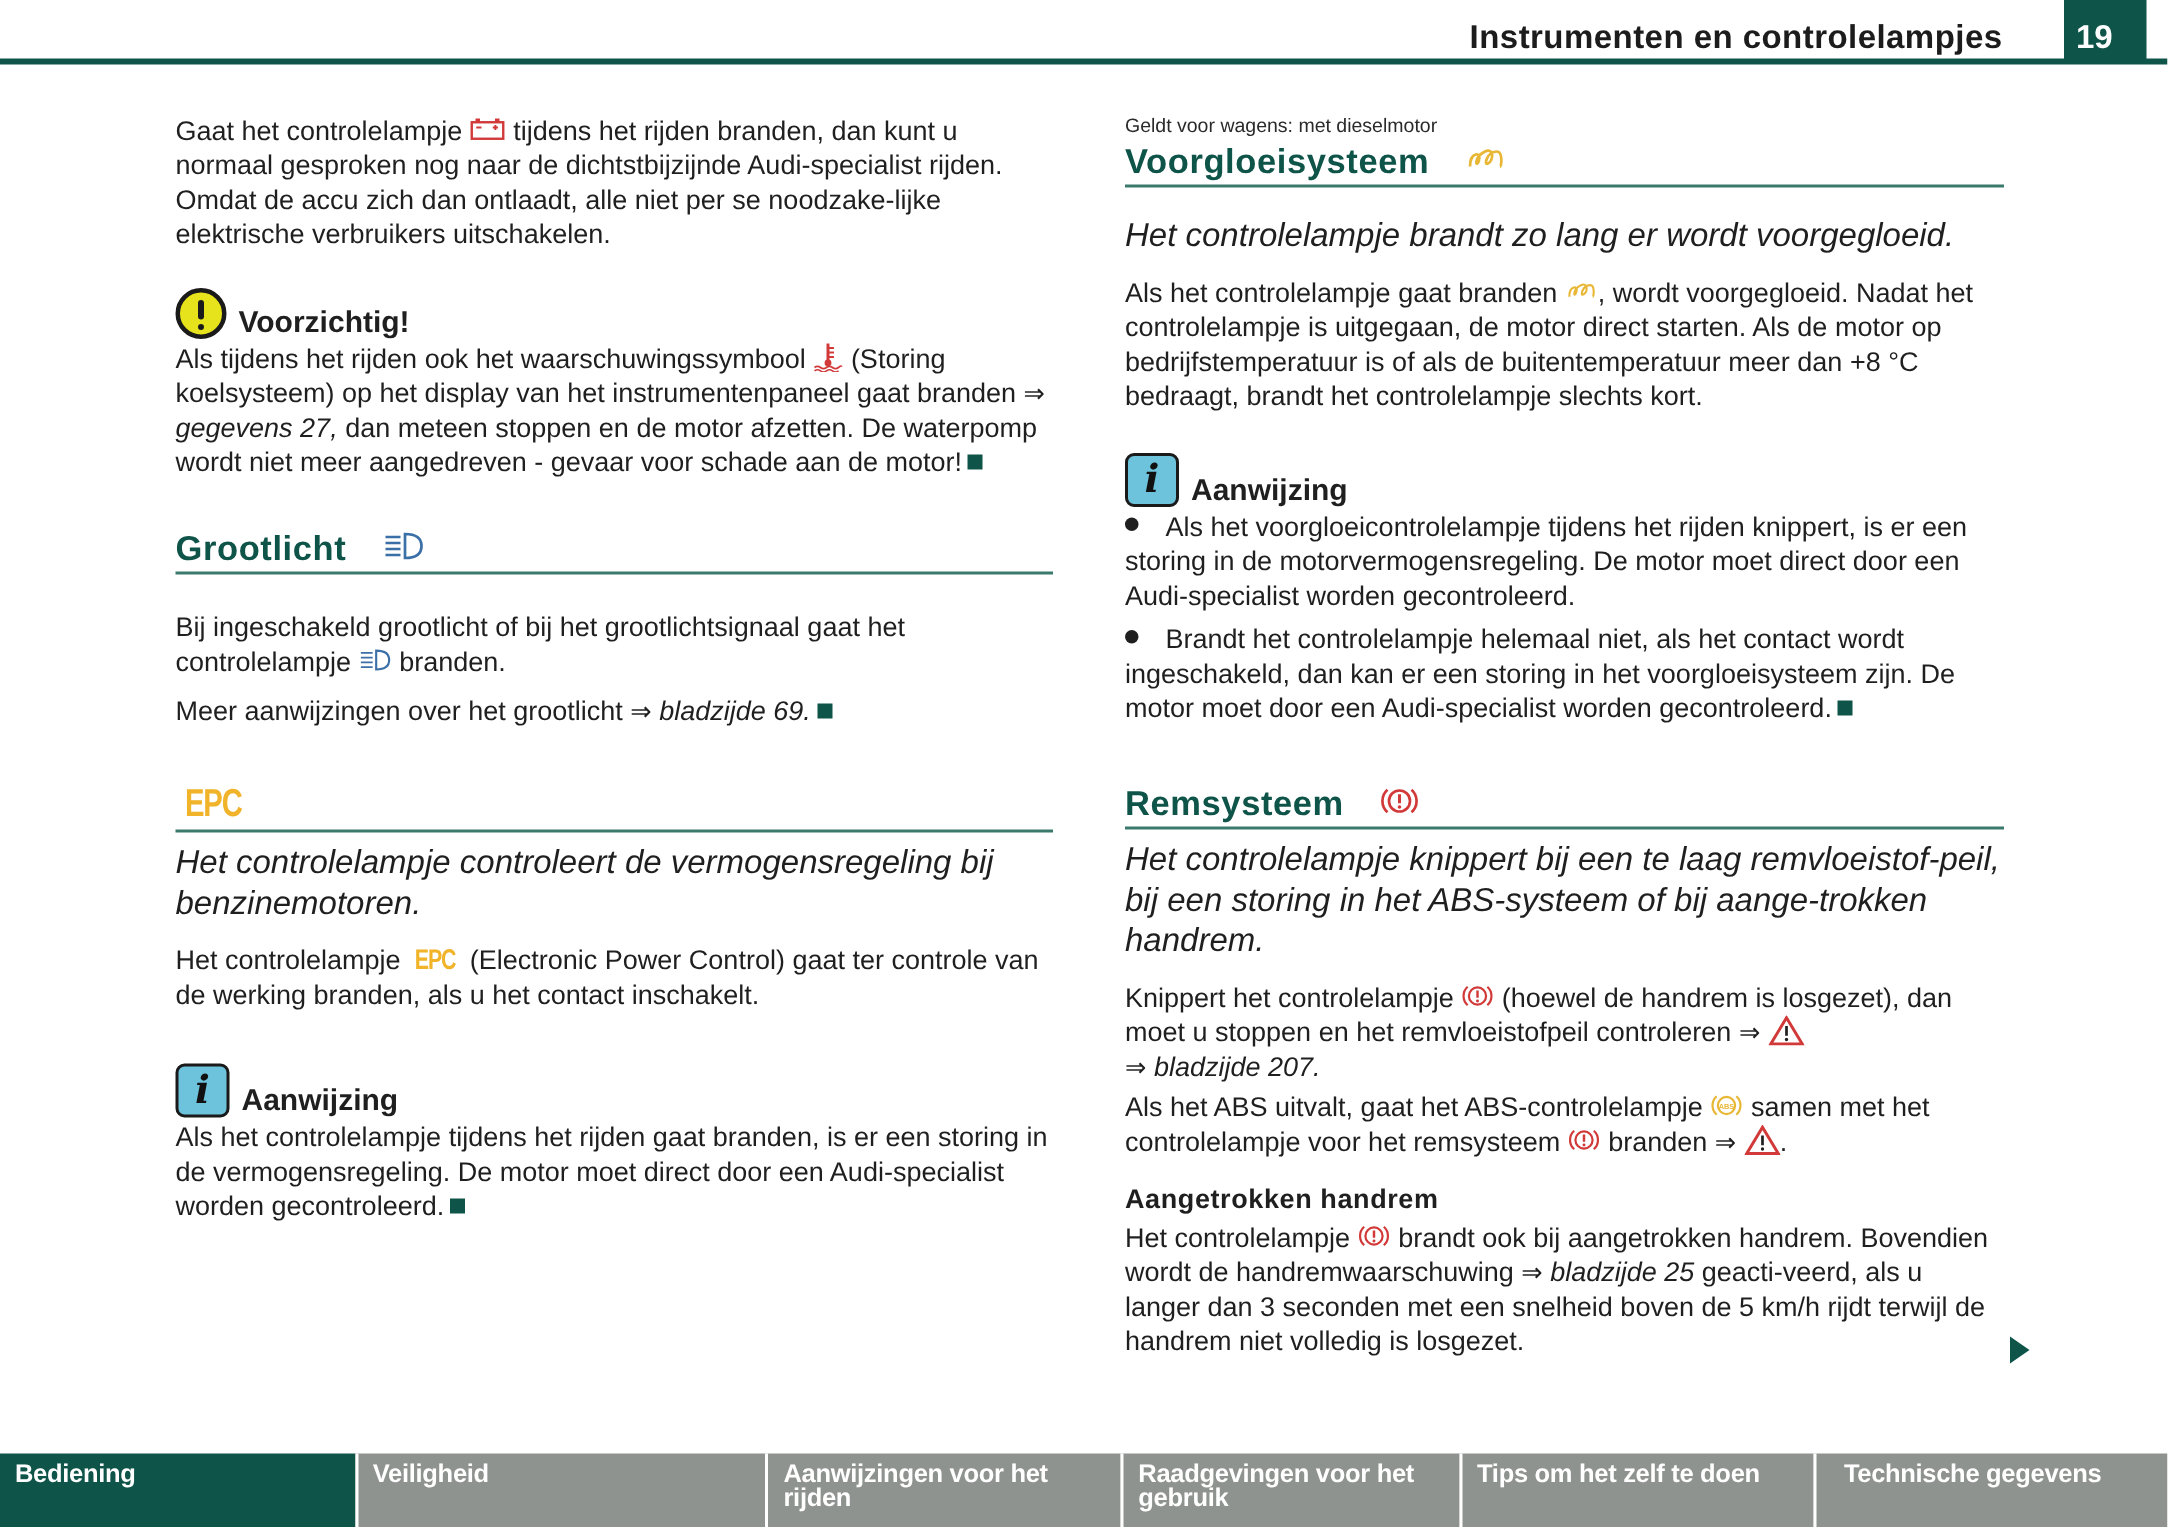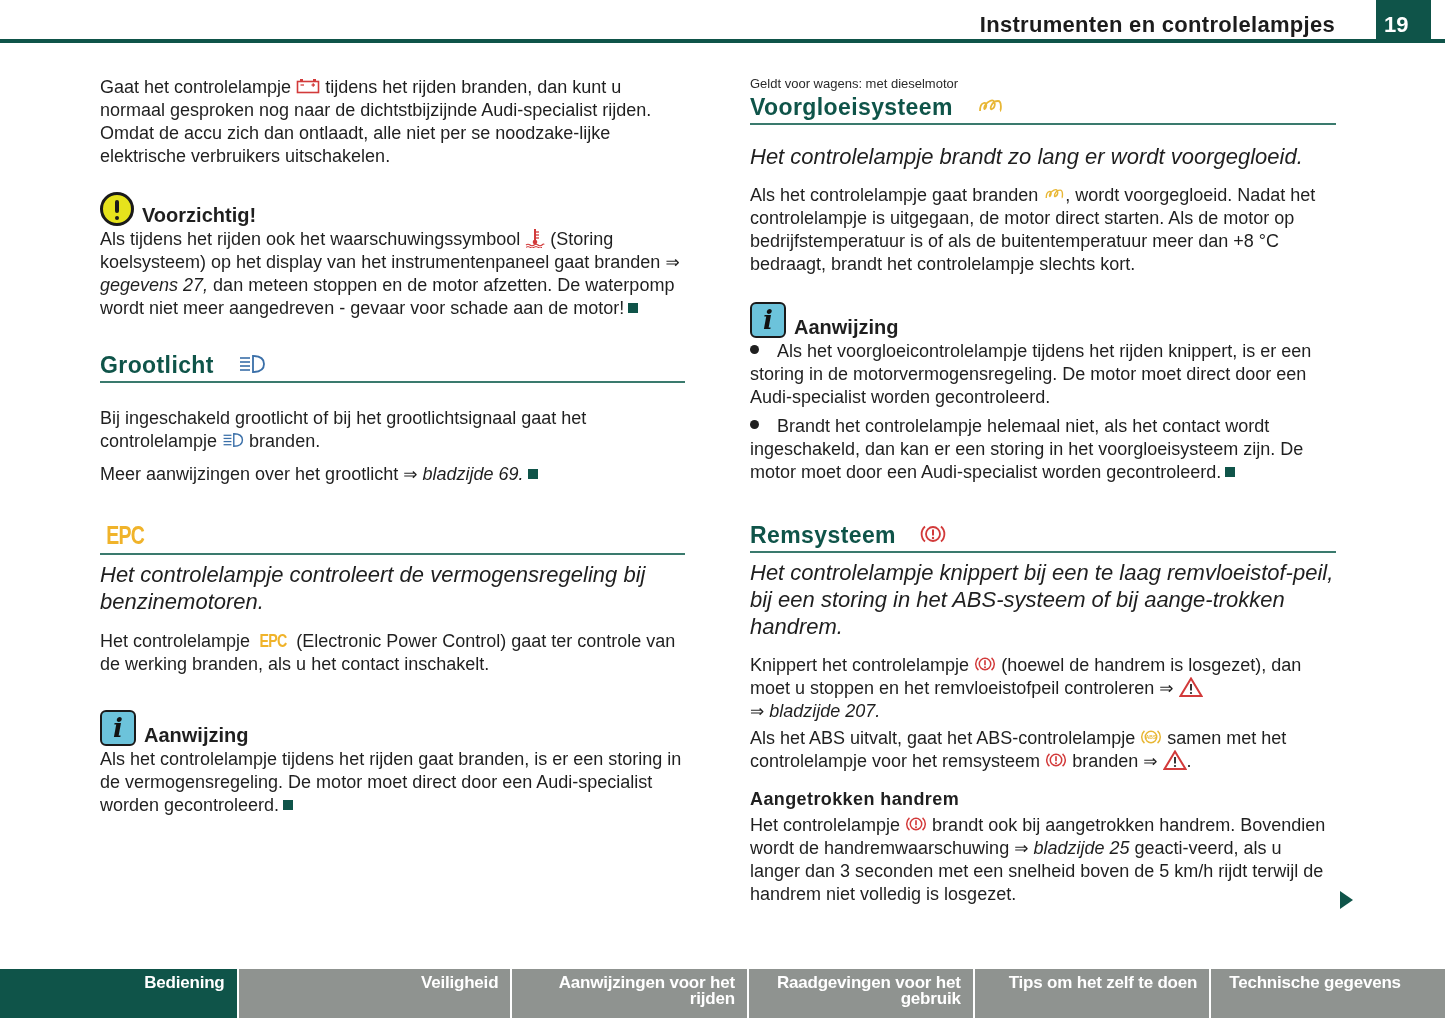--- a/index.html
+++ b/index.html
@@ -8,21 +8,21 @@
 
   
   .page-header { position: absolute; left: 0; top: 0; width: 1445px; height: 44px; }
   .header-rule { position: absolute; left: 0; top: 39px; width: 1445px; height: 4px; background: #0f5449; }
   .header-title { position: absolute; right: 110px; top: 12px; font-size: 22px; font-weight: bold; color: #1c1c1c; letter-spacing: 0.3px; }
   .page-number-box { position: absolute; left: 1376px; top: 0; width: 55px; height: 41px; background: #0f5449; }
   .page-number { position: absolute; left: 8px; top: 12px; font-size: 22px; font-weight: bold; color: #ffffff; }
 
   
   .col { position: absolute; top: 76px; }
-  .col-left { left: 100px; width: 585px; }
+  .col-left { left: 117px; width: 585px; }
   .col-right { left: 750px; width: 586px; }
 
   p.body { font-size: 18px; line-height: 23px; color: #1f1f1f; }
   p.body + p.body { margin-top: 10px; }
   .ital { font-style: italic; }
   .arrow { font-size: 17px; }
   .end-mark { display: inline-block; width: 10px; height: 10px; background: #0f5449; vertical-align: middle; margin-left: 4px; position: relative; top: -1px; }
 
   .section-title { font-size: 23px; font-weight: bold; color: #0f5449; letter-spacing: 0.4px; padding-bottom: 2px; border-bottom: 2px solid #3a7a6d; display: flex; align-items: center; gap: 24px; }
   .lead { font-style: italic; font-size: 22px; line-height: 27px; color: #1f1f1f; }
@@ -46,21 +46,21 @@
   .ic { display: inline-block; vertical-align: middle; position: relative; top: -2px; }
   .ic svg { display: block; }
   .epc { font-family: "Liberation Sans Narrow", "Liberation Sans", sans-serif; font-weight: bold; color: #f0b32a; letter-spacing: -1px; transform: scaleX(0.75); display: inline-block; }
   .epc-title { font-size: 26px; }
   .epc-inline { font-size: 19px; }
 
   .next-arrow { position: absolute; left: 1340px; top: 891px; width: 0; height: 0; border-top: 9px solid transparent; border-bottom: 9px solid transparent; border-left: 13px solid #0f5449; }
 
   
   .footer { position: absolute; left: 0; top: 969px; width: 1445px; height: 49px; display: flex; }
-  .tab { height: 49px; background: #8f9390; color: #ffffff; font-family: "Liberation Sans", sans-serif; font-weight: bold; font-size: 17px; line-height: 16px; text-align: right; padding: 6px 12px 0 10px; border-left: 2px solid #ffffff; transform-origin: right; letter-spacing: -0.2px; }
+  .tab { height: 49px; background: #8f9390; color: #ffffff; font-family: "Liberation Sans", sans-serif; font-weight: bold; font-size: 17px; line-height: 16px; padding: 6px 12px 0 10px; border-left: 2px solid #ffffff; transform-origin: right; letter-spacing: -0.2px; }
   .tab:first-child { border-left: none; }
   .tab.active { background: #0f5449; }
   .tab.left-align { text-align: left; padding-left: 18px; }
 </style>
 </head>
 <body>
 
 <div class="page-header">
   <div class="header-title">Instrumenten en controlelampjes</div>
   <div class="header-rule"></div>

